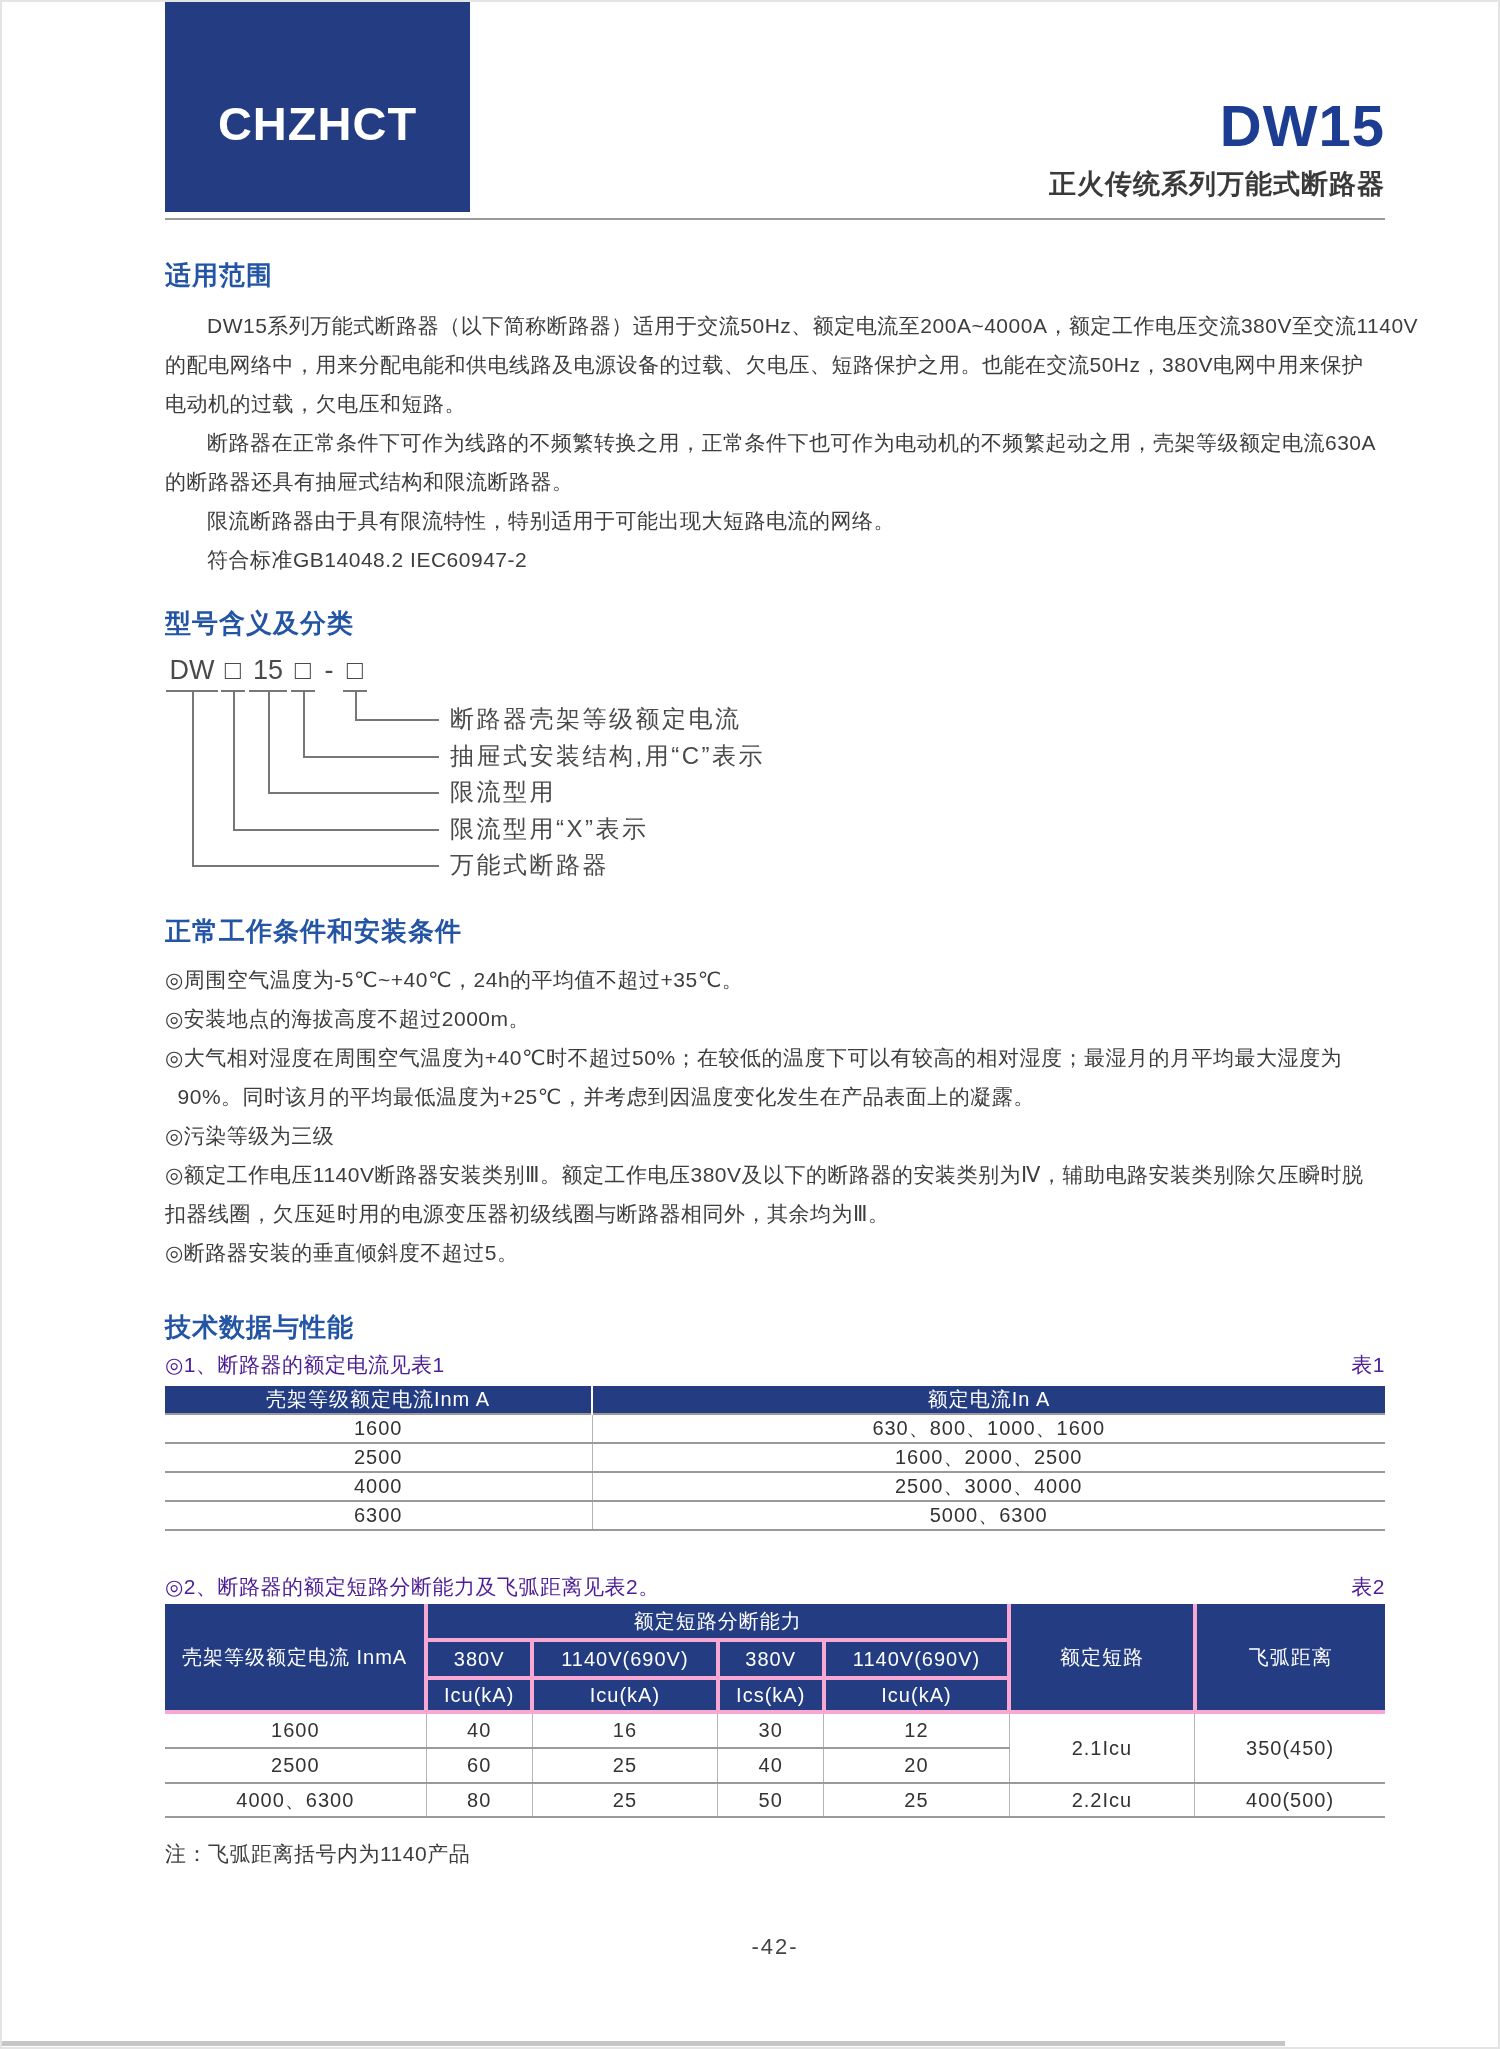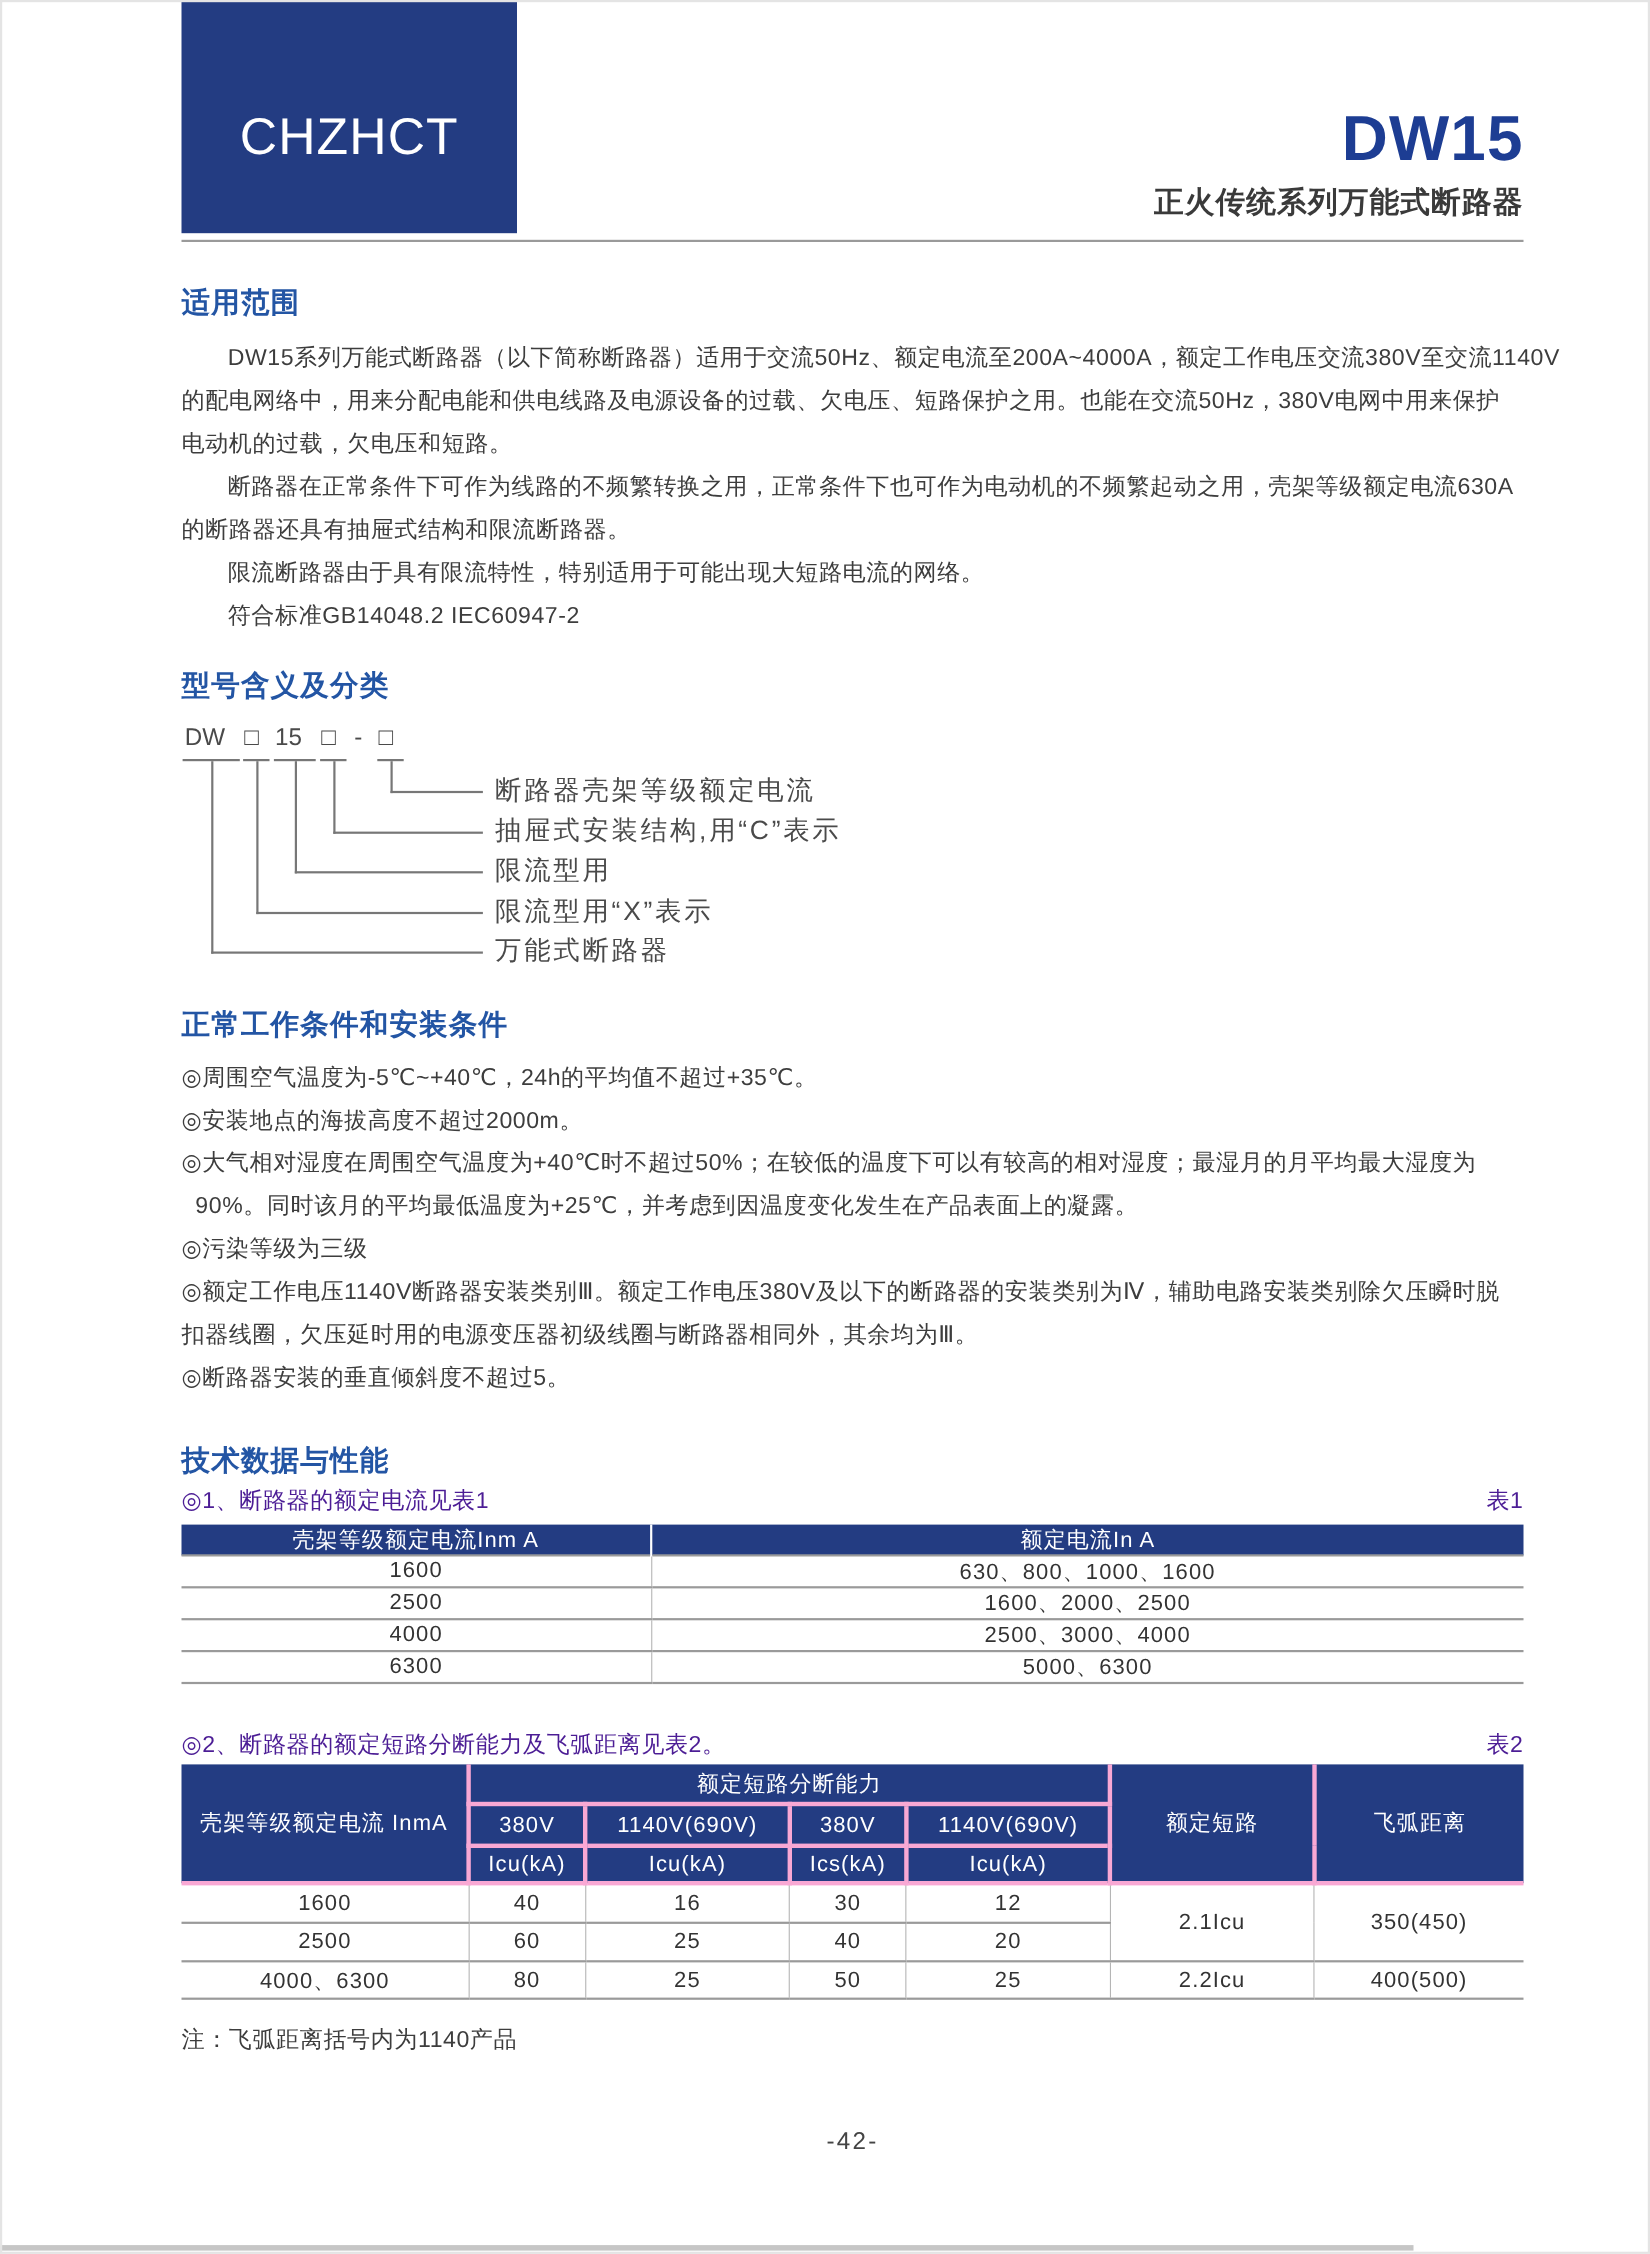--- a/index.html
+++ b/index.html
@@ -8,21 +8,21 @@
     background:#ffffff;overflow:hidden;
     font-family:"Liberation Sans","DejaVu Sans",sans-serif;
     color:#3d3d3d;
   }
   .edge{position:absolute;inset:0;border:2px solid #e4e4e4;pointer-events:none;}
 
   
   .logo{position:absolute;left:165px;top:0;width:305px;height:212px;background:#233c82;}
   .logo span{
     position:absolute;left:0;right:0;top:96px;text-align:center;
-    color:#ffffff;font-size:47px;font-weight:normal;letter-spacing:1px;
+    color:#ffffff;font-size:47px;font-weight:bold;letter-spacing:1px;
   }
   .model-title{
     position:absolute;right:115px;top:92px;width:700px;text-align:right;
     color:#1d3d93;font-size:58px;font-weight:bold;letter-spacing:1px;
   }
   .model-subtitle{
     position:absolute;right:115px;top:166px;width:700px;text-align:right;
     color:#3a3a3a;font-size:27px;font-weight:bold;letter-spacing:1px;
   }
   .header-divider{position:absolute;left:165px;top:218px;width:1220px;height:2px;background:#9a9a9a;}
@@ -30,21 +30,21 @@
   
   .sec-h{position:absolute;left:165px;font-size:26px;font-weight:bold;color:#2355a4;letter-spacing:1px;}
 
   
   .lines{position:absolute;left:165px;width:1222px;}
   .line{height:39px;line-height:39px;font-size:21px;color:#3d3d3d;letter-spacing:0.5px;white-space:nowrap;}
   .line.ind{text-indent:2em;}
   .line.ind-sm{text-indent:0.6em;}
 
   
-  .tok{position:absolute;top:654px;height:32px;line-height:32px;font-size:22px;color:#4a4a4a;text-align:left;}
+  .tok{position:absolute;top:654px;height:32px;line-height:32px;font-size:27px;color:#4a4a4a;text-align:center;}
   .tok-u{position:absolute;top:690px;height:2px;background:#777777;}
   .conn{position:absolute;top:692px;border-left:2px solid #777777;border-bottom:2px solid #777777;}
   .dlabel{position:absolute;left:450px;height:32px;line-height:32px;font-size:24px;color:#4a4a4a;letter-spacing:2.5px;white-space:nowrap;}
 
   
   .cap-row{position:absolute;left:165px;width:1220px;height:30px;display:flex;justify-content:space-between;}
   .cap-row span{font-size:21px;line-height:30px;color:#4c1d95;letter-spacing:0.5px;}
 
   
   table{border-collapse:collapse;table-layout:fixed;position:absolute;left:165px;width:1220px;}

